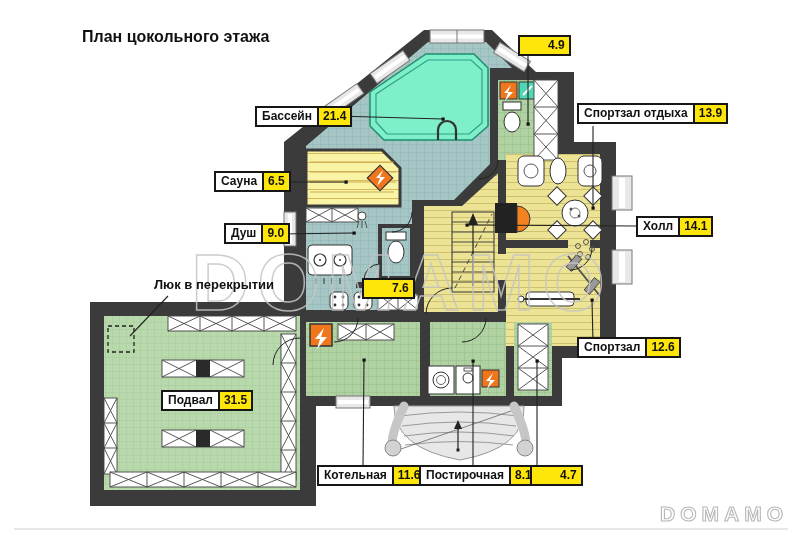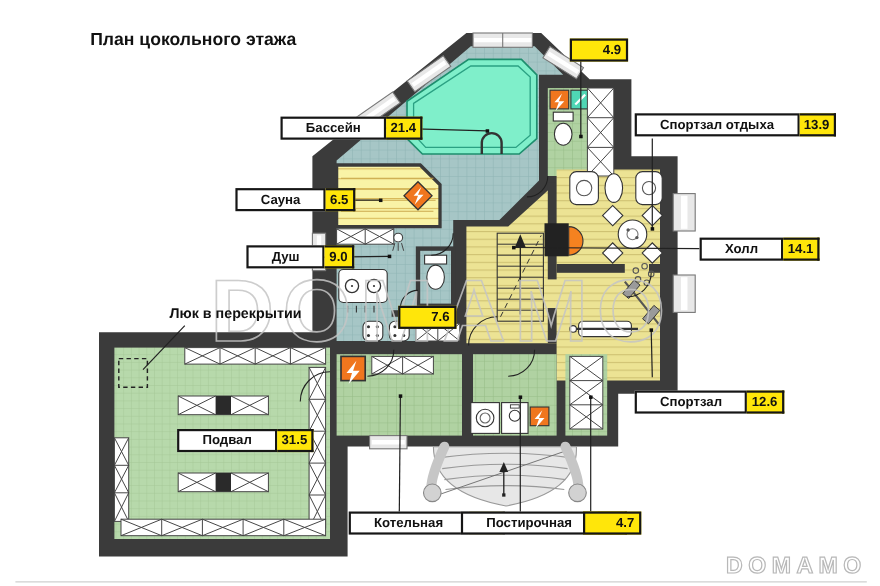--- a/index.html
+++ b/index.html
@@ -1,20 +1,20 @@
 <!DOCTYPE html>
 <html><head>
 <meta charset="utf-8">
 <style>
   html,body{margin:0;padding:0;background:#ffffff;}
   #stage{position:relative;width:800px;height:533px;background:#ffffff;overflow:hidden;
          font-family:"Liberation Sans",sans-serif;}
   #plan-svg{position:absolute;left:0;top:0;z-index:1;}
   .lbl{position:absolute;display:flex;line-height:1;z-index:3;}
-  .ln{background:#ffffff;border:2px solid #161616;padding:2px 21px 3px;
+  .ln{background:#ffffff;border:2px solid #161616;padding:2px 5px 3px;
       font:bold 12px/1 "Liberation Sans",sans-serif;color:#111;white-space:nowrap;}
   .lv{background:#ffe60a;border:2px solid #161616;border-left:none;padding:2px 4px 3px;
       font:bold 12px/1 "Liberation Sans",sans-serif;color:#111;white-space:nowrap;}
   .lv.solo{border-left:2px solid #161616;padding-left:28px;}
   #page-title{position:absolute;left:82px;top:28px;z-index:3;
       font:bold 16px/1.1 "Liberation Sans",sans-serif;color:#111;text-align:right;}
   #hatch-note{position:absolute;left:154px;top:278px;z-index:3;
       font:bold 13px/1 "Liberation Sans",sans-serif;color:#111;}
 </style>
 </head>
@@ -363,21 +363,21 @@
   <span class="ln">Сауна</span>
   <span class="lv">6.5</span>
 </div>
 <div class="lbl" style="left:224px;top:223px">
   <span class="ln">Душ</span>
   <span class="lv">9.0</span>
 </div>
 <div class="lbl" style="left:362px;top:278px">
   <span class="lv solo">7.6</span>
 </div>
-<div class="lbl" style="left:577px;top:355px">
+<div class="lbl" style="left:577px;top:337px">
   <span class="ln">Спортзал</span>
   <span class="lv">12.6</span>
 </div>
 <div class="lbl" style="left:161px;top:390px">
   <span class="ln">Подвал</span>
   <span class="lv">31.5</span>
 </div>
 <div class="lbl" style="left:317px;top:465px">
   <span class="ln">Котельная</span>
   <span class="lv">11.6</span>

